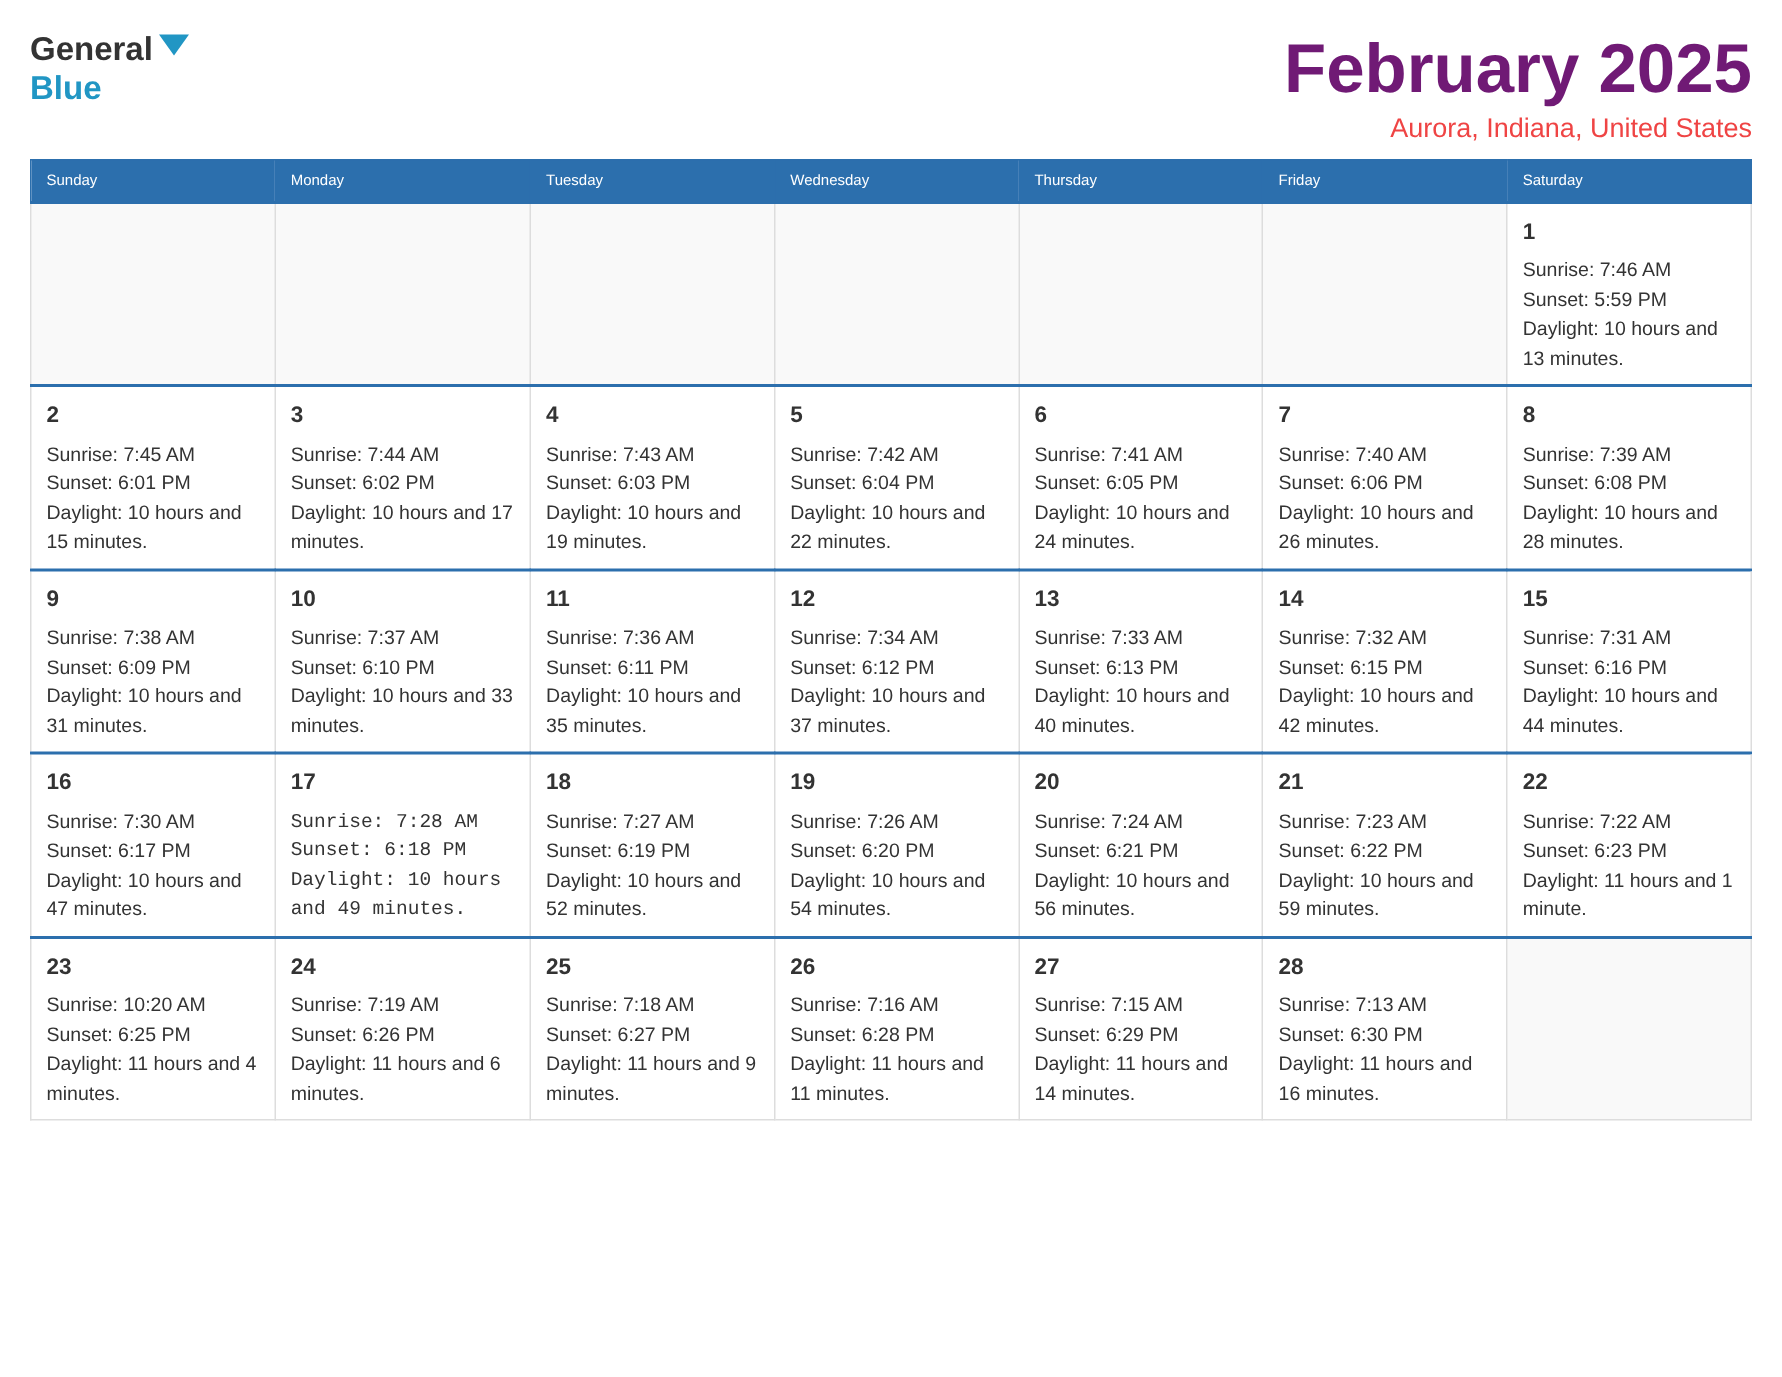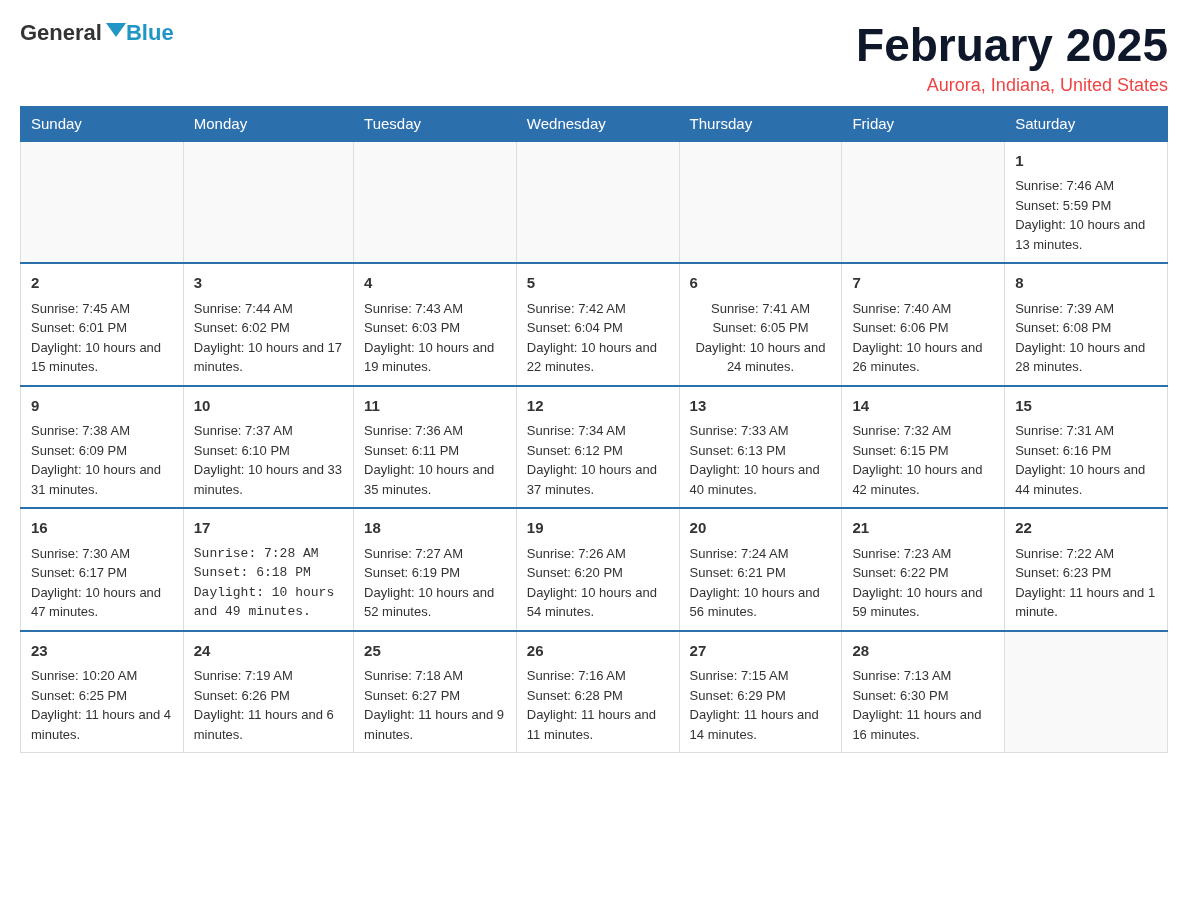--- a/index.html
+++ b/index.html
@@ -12,21 +12,21 @@
       min-height: 918px;
     }
     .header {
       display: flex;
       justify-content: space-between;
       align-items: flex-start;
       margin-bottom: 10px;
     }
     .logo {
       display: flex;
-      flex-direction: row;
+      flex-direction: column;
       align-items: flex-start;
     }
     .logo-text-general {
       font-size: 22px;
       font-weight: bold;
       color: #333;
     }
     .logo-text-blue {
       font-size: 22px;
       font-weight: bold;
@@ -47,39 +47,39 @@
     .logo-line1 {
       display: flex;
       align-items: center;
     }
     .title-block {
       text-align: right;
     }
     .title-month {
       font-size: 46px;
       font-weight: bold;
-      color: #0f172a;
+      color: #701a75;
       line-height: 1.1;
     }
     .title-location {
       font-size: 18px;
       color: #ef4444;
       margin-top: 4px;
     }
     .calendar {
       width: 100%;
       border-collapse: collapse;
       margin-top: 10px;
     }
     .calendar thead tr {
       background-color: #2c6fad;
     }
     .calendar thead th {
       color: #fff;
-      font-size: 15px;
+      font-size: 10px;
       font-weight: normal;
       padding: 8px 10px;
       text-align: left;
       border: 1px solid #2c6fad;
     }
     .calendar tbody tr {
       border-top: 2px solid #2c6fad;
     }
     .calendar tbody td {
       vertical-align: top;
@@ -169,21 +169,21 @@
 Daylight: 10 hours and 19 minutes.</div>
         </td>
         <td>
           <span class="day-number">5</span>
           <div class="day-info" style="white-space: pre-line;">Sunrise: 7:42 AM
 Sunset: 6:04 PM
 Daylight: 10 hours and 22 minutes.</div>
         </td>
         <td>
           <span class="day-number">6</span>
-          <div class="day-info" style="white-space: pre-line; text-align: center;">Sunrise: 7:41 AM
+          <div class="day-info" style="white-space: pre-line;">Sunrise: 7:41 AM
 Sunset: 6:05 PM
 Daylight: 10 hours and 24 minutes.</div>
         </td>
         <td>
           <span class="day-number">7</span>
           <div class="day-info" style="white-space: pre-line;">Sunrise: 7:40 AM
 Sunset: 6:06 PM
 Daylight: 10 hours and 26 minutes.</div>
         </td>
         <td>

